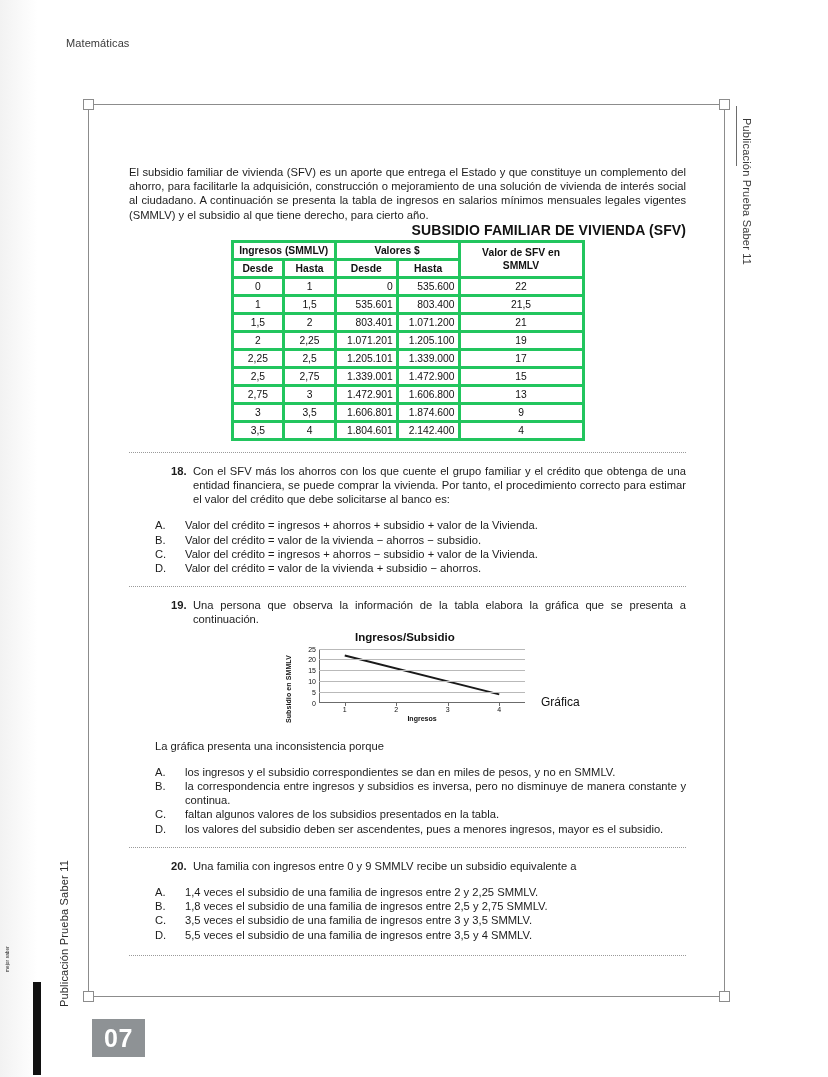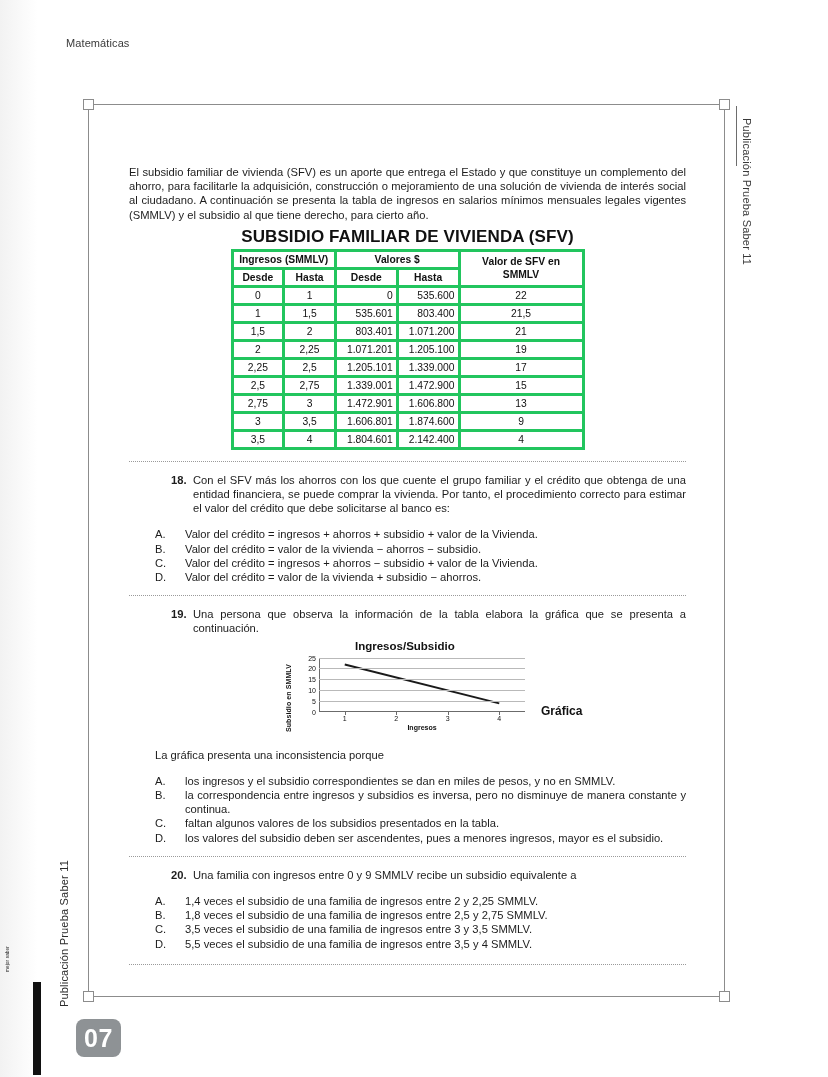--- a/index.html
+++ b/index.html
@@ -102,31 +102,30 @@
   .black-bar {
     position: absolute;
     left: 33px; top: 982px;
     width: 8px; height: 93px;
     background: #111111;
   }
 
   
   .page-badge {
     position: absolute;
-    left: 76px; top: 1019px;
-    width: 45px; height: 38px;
+    left: 92px; top: 1019px;
+    width: 53px; height: 38px;
     background: #8e9295;
     color: #ffffff;
     font-size: 25px;
     font-weight: bold;
     display: flex;
     align-items: center;
     justify-content: center;
     letter-spacing: .5px;
-    border-radius: 8px;
   }
 
   
   .frame {
     position: absolute;
     left: 88px; top: 104px;
     width: 637px; height: 893px;
     border: 1px solid #8c8c8c;
   }
   
@@ -166,25 +165,24 @@
   .intro {
     margin-top: 14px;
     font-size: 11.2px;
     line-height: 14.2px;
     color: #1c1c1c;
     text-align: justify;
   }
 
   
   .table-title {
-    text-align: center;
-    font-size: 17px;
-    font-weight: bold;
-    color: #111;
-    margin-top: 5px;
+    text-align: right;
+    font-size: 14px;
+    font-weight: bold;
+    color: #111;
     letter-spacing: .1px;
   }
   table.sfv {
     border-collapse: collapse;
     margin: 2px auto 0 auto;
     width: 354px;
     font-size: 10.3px;
     color: #111;
   }
   table.sfv th, table.sfv td {
@@ -342,21 +340,21 @@
     margin-top: 12px;
     text-align: center;
     font-size: 7px;
     font-weight: bold;
     color: #111;
   }
   .grafica-label {
     position: absolute;
     left: 412px; top: 64px;
     font-size: 12px;
-    font-weight: bold;
+    font-weight: normal;
     color: #111;
   }
 </style>
 </head>
 <body>
 
 <div class="page-left-shade"></div>
 
 <div class="running-head">Matemáticas</div>
 

